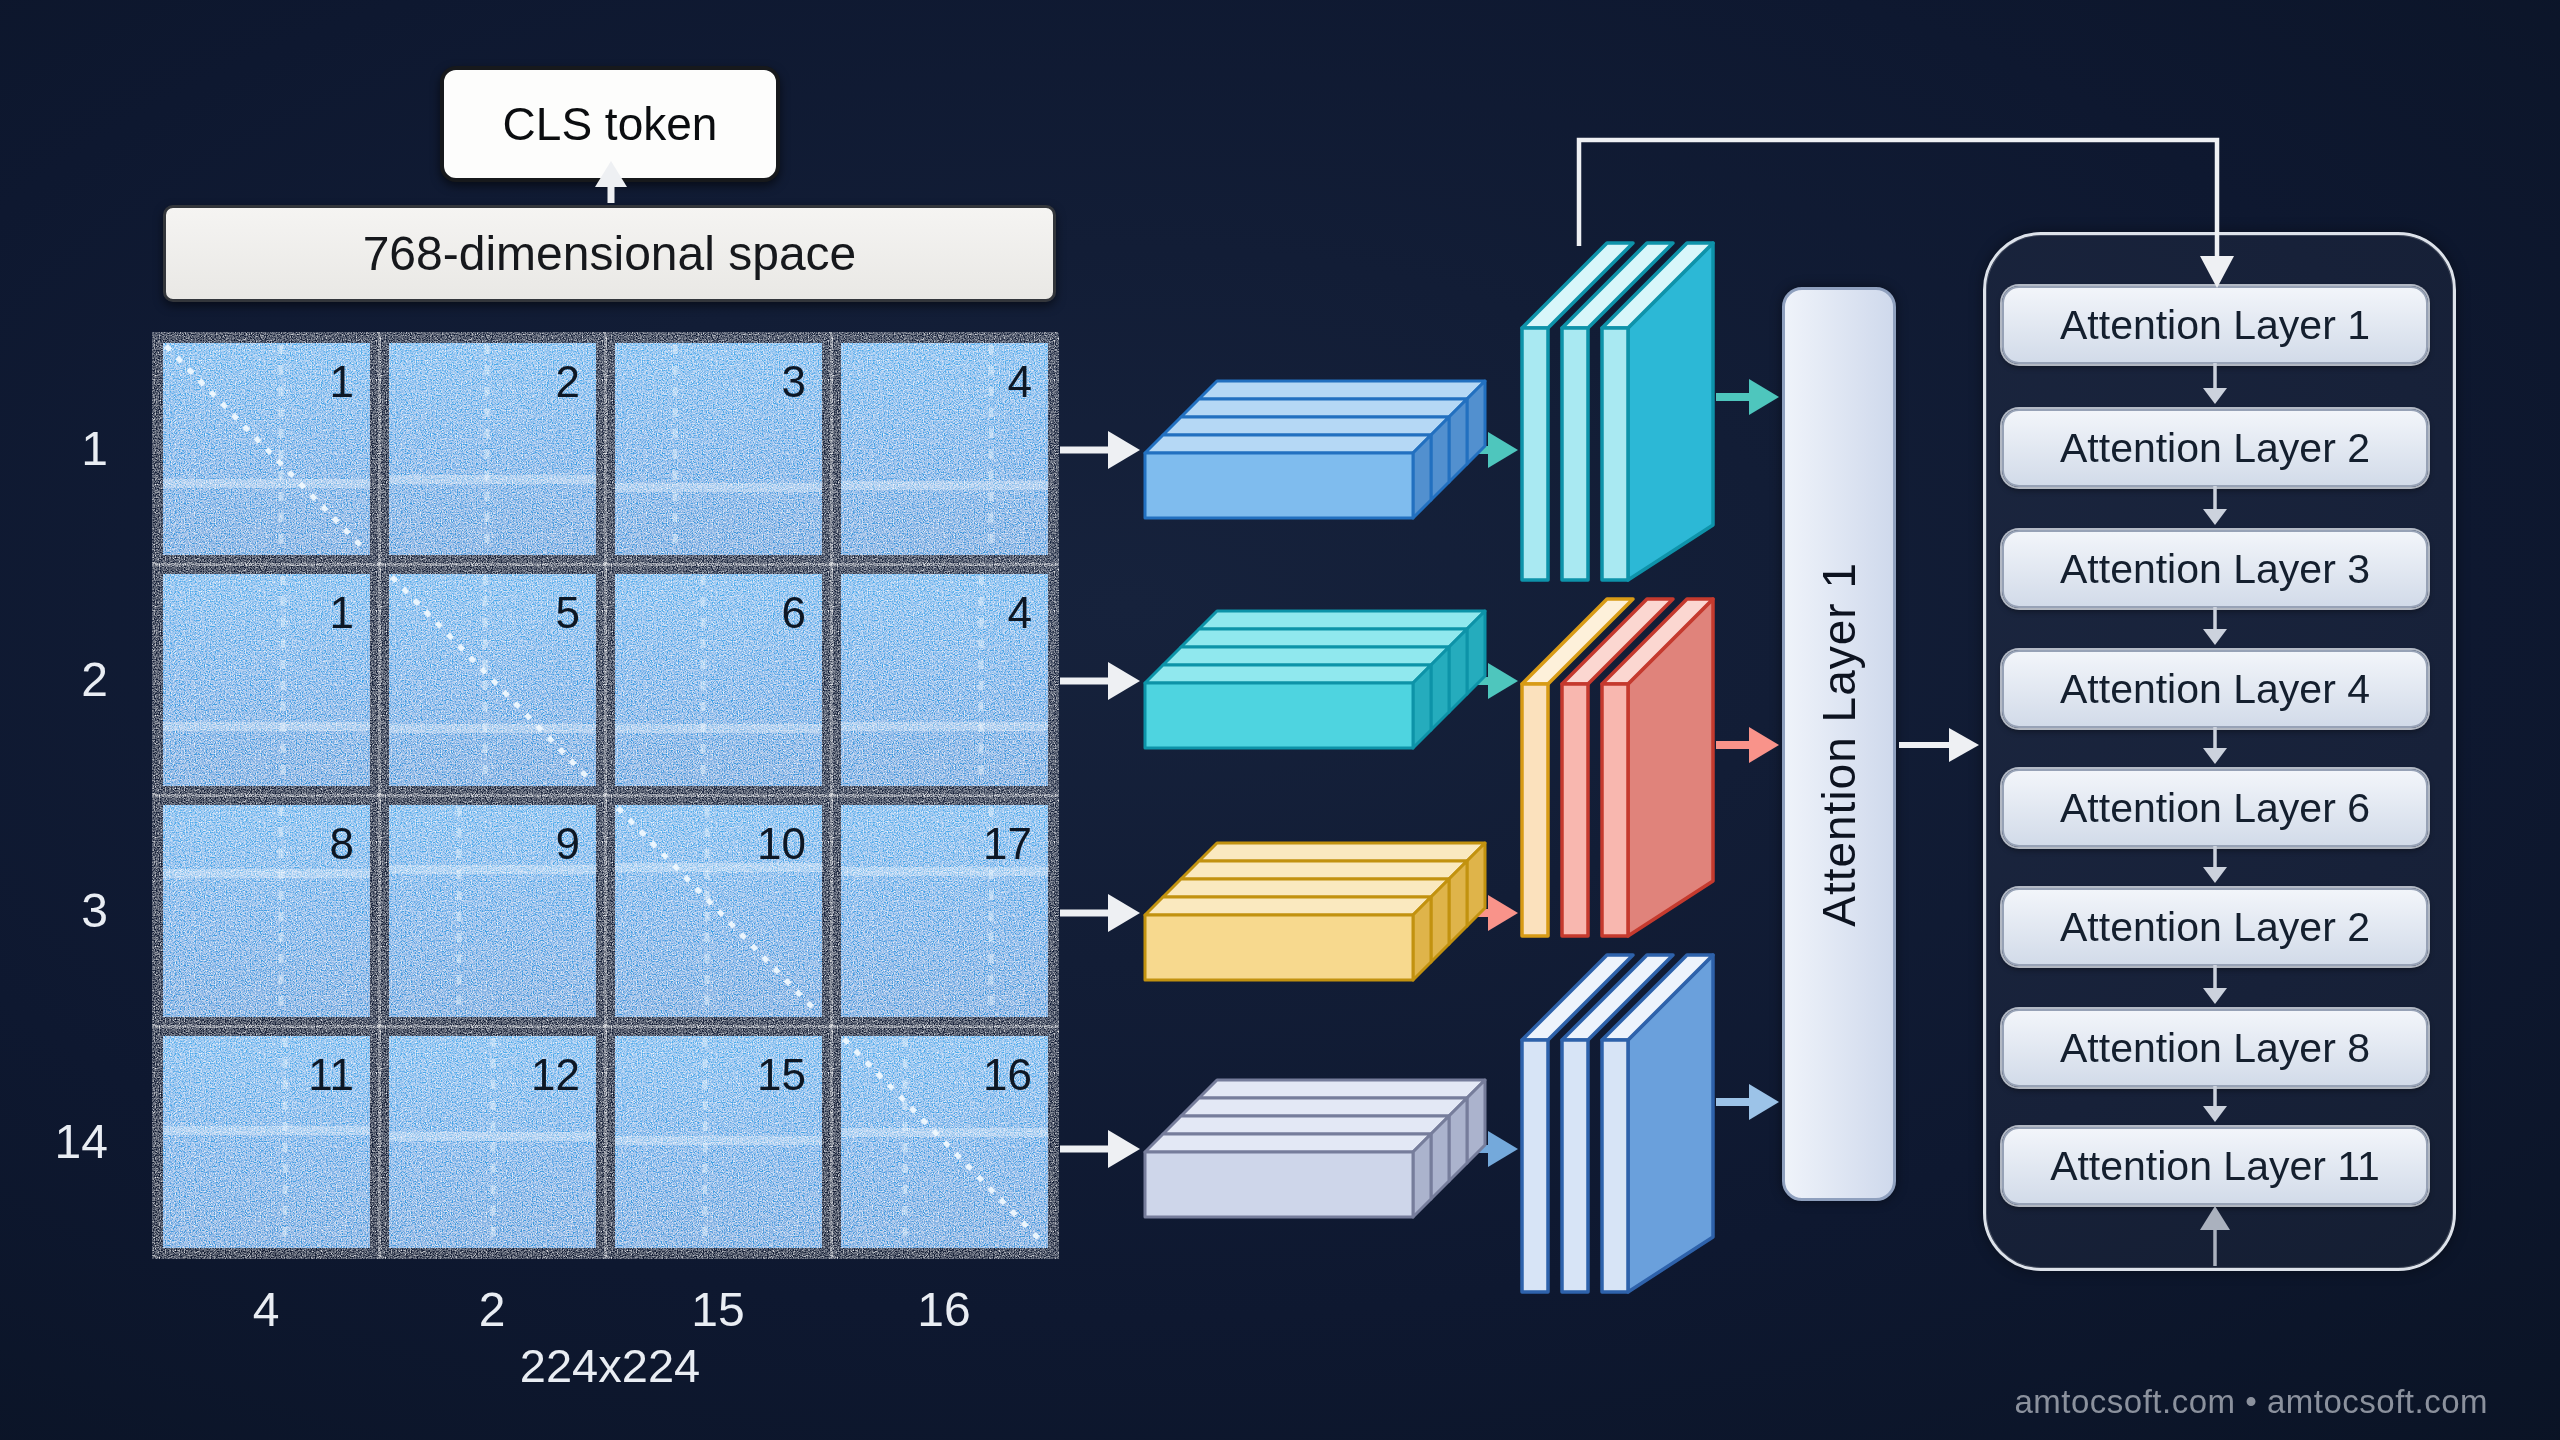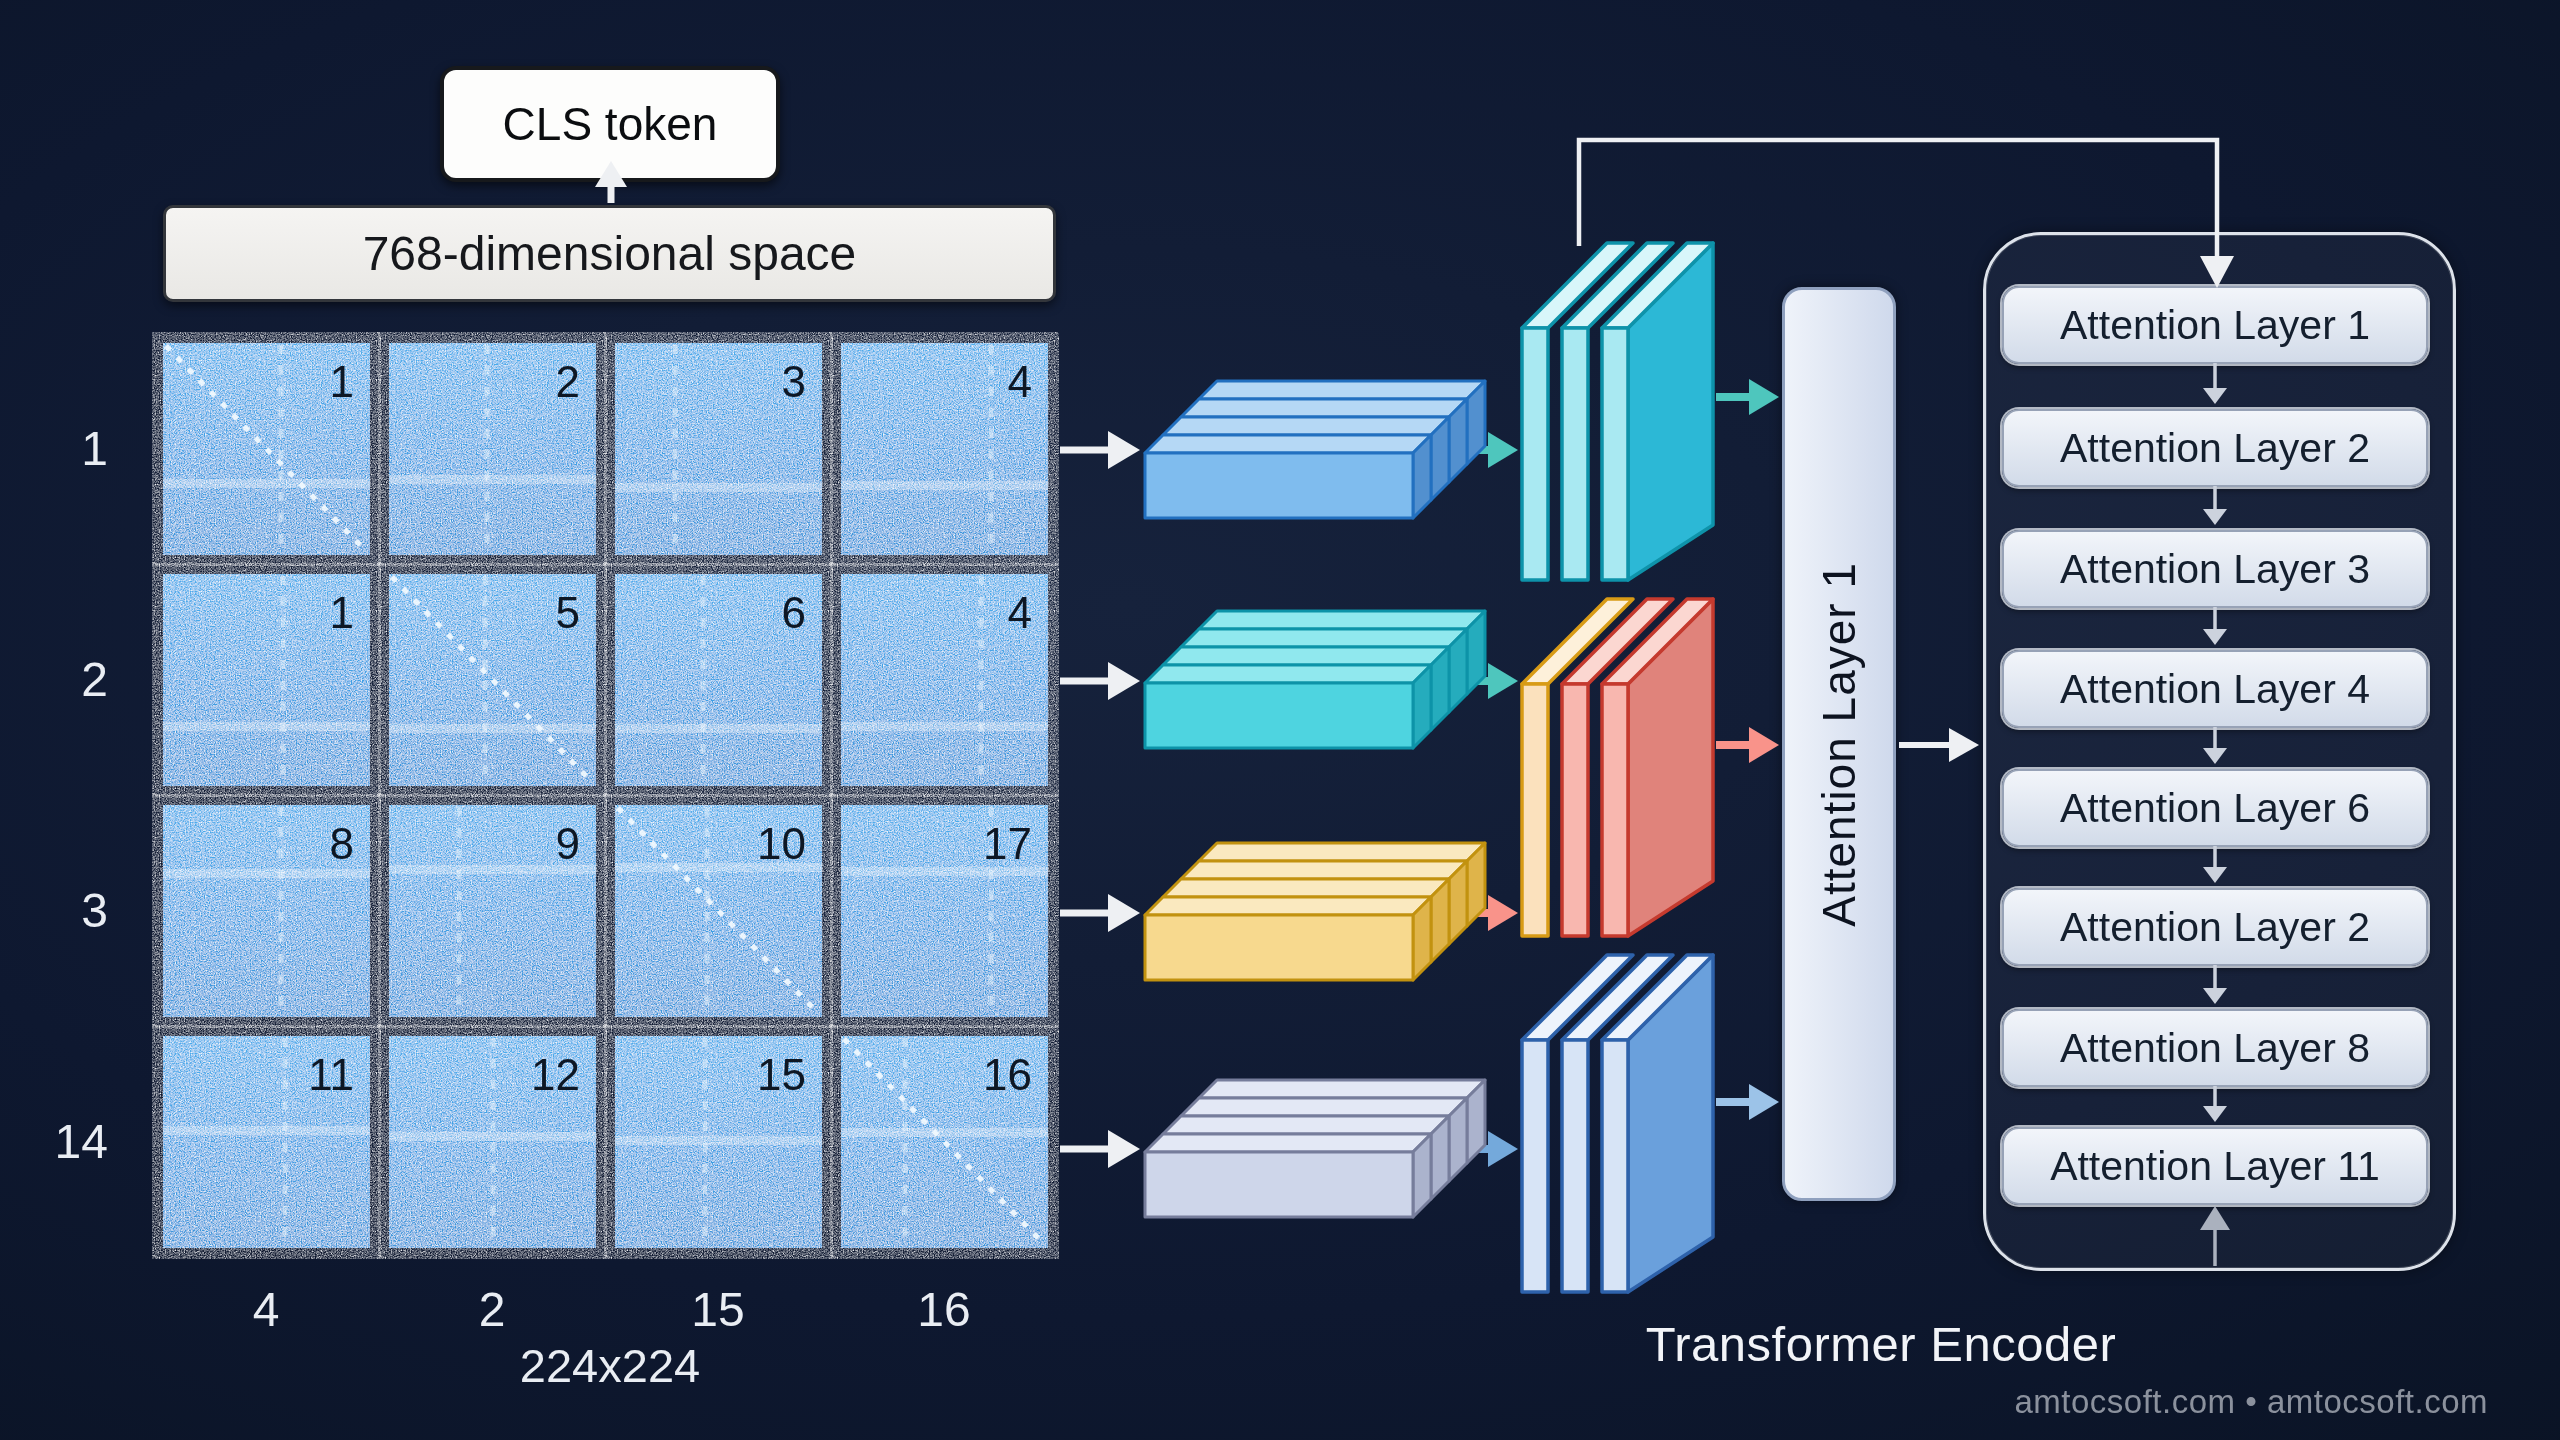--- a/index.html
+++ b/index.html
@@ -105,21 +105,20 @@
         <span>Attention Layer 2</span>
       </div>
     <div class="pill" style="top:774px">
         <span>Attention Layer 8</span>
       </div>
     <div class="pill" style="top:892px">
         <span>Attention Layer 11</span>
       </div>
   </div>
 
-  <span class="lbl" id="encoder-title">Transformer Encoder</span>
   <span class="lbl" id="footer-lbl">amtocsoft.com  •  amtocsoft.com</span>
 
   <svg id="shapes" width="2560" height="1440" viewBox="0 0 2560 1440">
     <defs>
       <linearGradient id="pg" x1="0" y1="0" x2="0" y2="1">
         <stop offset="0" stop-color="#4cadec"></stop>
         <stop offset="0.55" stop-color="#3f9fe4"></stop>
         <stop offset="1" stop-color="#3a96db"></stop>
       </linearGradient>
       <filter id="noi" x="-5%" y="-5%" width="110%" height="110%">

